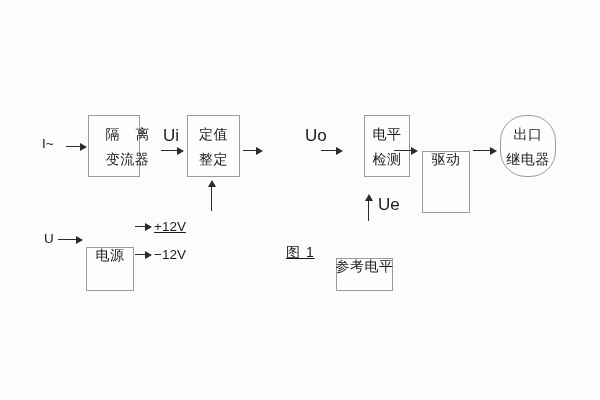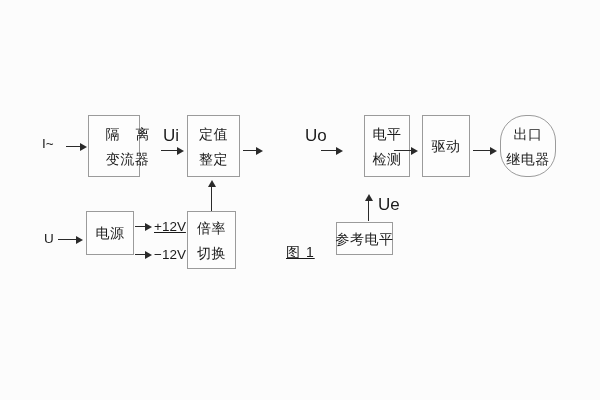--- a/index.html
+++ b/index.html
@@ -42,21 +42,22 @@
   }
   .block .ln + .ln {
     margin-top: 11px;
     text-align: center;
   }
   .block.wide-gap .ln:first-child {
     letter-spacing: 6px;
     text-indent: 6px;
   }
   .block.single {
-    justify-content: center;
+    justify-content: flex-start;
+    margin-top: 36px;
   }
 
   
   .lbl {
     position: absolute;
     color: #1b1b1b;
     font-size: 13px;
     white-space: nowrap;
     line-height: 1;
   }
@@ -152,24 +153,20 @@
   </div>
 
   <div class="hline" style="left:135px; top:226px; width:13px;"></div>
   <div class="arrow-r" style="left:145px; top:223px;"></div>
   <div class="lbl port" style="left:154px; top:220px;text-decoration:underline;">+12V</div>
 
   <div class="hline" style="left:135px; top:254px; width:13px;"></div>
   <div class="arrow-r" style="left:145px; top:251px;"></div>
   <div class="lbl port" style="left:154px; top:248px;">−12V</div>
 
-  <div class="block" style="left:187px; top:211px; width:49px; height:58px;">
-    <span class="ln">倍率</span>
-    <span class="ln">切换</span>
-  </div>
 
   <div class="vline" style="left:211px; top:186px; height:25px;"></div>
   <div class="arrow-u" style="left:208px; top:180px;"></div>
 
   <div class="block single" style="left:336px; top:222px; width:57px; height:33px;">
     <span class="ln">参考电平</span>
   </div>
 
   <div class="vline" style="left:368px; top:200px; height:21px;"></div>
   <div class="arrow-u" style="left:365px; top:194px;"></div>

